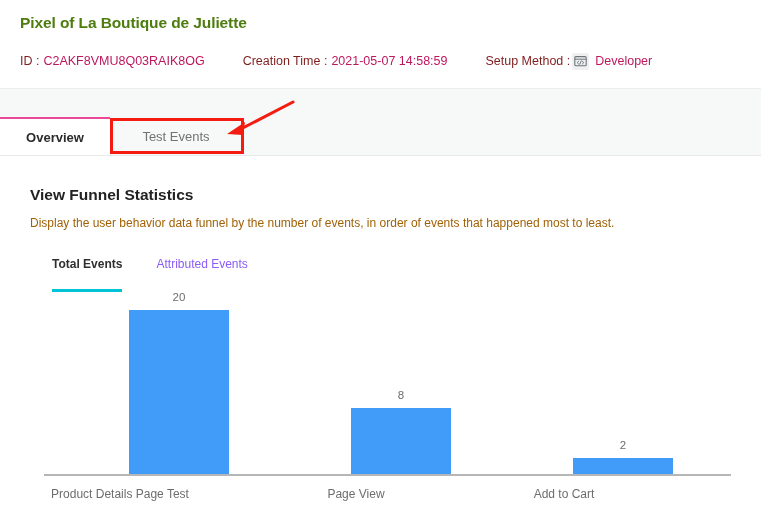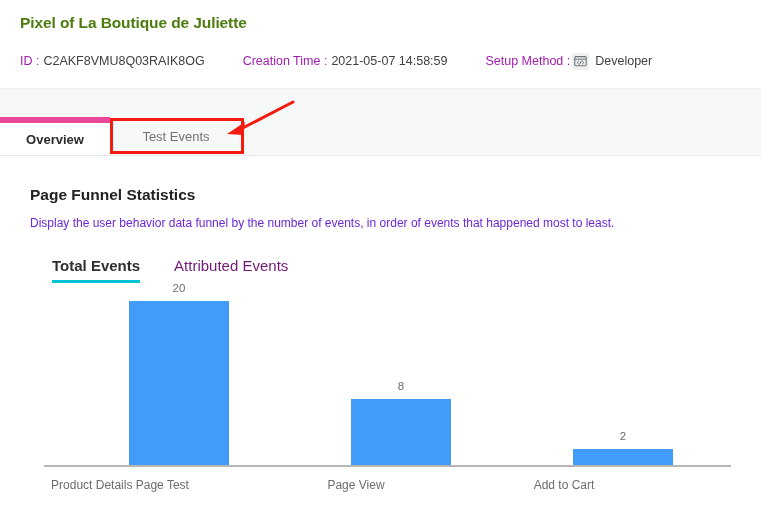--- a/index.html
+++ b/index.html
@@ -55,22 +55,22 @@
 
   .meta-item {
     display: flex;
     align-items: center;
     white-space: nowrap;
   }
 
   .meta-item.id-item     { margin-right: 38px; }
   .meta-item.time-item   { margin-right: 38px; }
 
-  .meta-label { color: #a21caf; }
-  .meta-value { color: #404040; }
+  .meta-label { color: #7f1d1d; }
+  .meta-value { color: #be185d; }
 
   .code-icon {
     display: inline-flex;
     align-items: center;
     justify-content: center;
     width: 17px;
     height: 17px;
     background: #eef0f1;
     border-radius: 2px;
     margin: 0 6px 0 2px;
@@ -106,21 +106,21 @@
     font-size: 13px;
     cursor: pointer;
     user-select: none;
   }
 
   .tab-overview {
     width: 110px;
     background: #ffffff;
     color: #2b2b2b;
     font-weight: 700;
-    border-top: 6px solid #ec4899;
+    border-top: 2px solid #ec4899;
   }
 
   .tab-test-events {
     width: 132px;
     background: transparent;
     color: #737373;
     font-weight: 400;
   }
 
   
@@ -156,57 +156,57 @@
   .section-title {
     font-size: 15.5px;
     font-weight: 700;
     color: #222222;
     line-height: 20px;
   }
 
   .section-desc {
     margin-top: 10px;
     font-size: 12px;
-    color: #6d28d9;
+    color: #a16207;
     line-height: 16px;
   }
 
   
   .subtabs {
     display: flex;
     align-items: flex-end;
     margin-top: 26px;
     padding-left: 22px;
   }
 
   .subtab {
     position: relative;
-    font-size: 15px;
-    padding-bottom: 9px;
+    font-size: 12px;
+    padding-bottom: 21px;
     cursor: pointer;
     user-select: none;
     white-space: nowrap;
   }
 
   .subtab + .subtab { margin-left: 34px; }
 
   .subtab.active {
     color: #2f2f2f;
     font-weight: 700;
   }
   .subtab.active::after {
     content: "";
     position: absolute;
     left: 0; right: 0; bottom: 0;
     height: 3px;
     background: #00c4d6;
   }
 
   .subtab.inactive {
-    color: #701a75;
+    color: #8b5cf6;
     font-weight: 400;
   }
 
   
   .chart-wrap {
     position: relative;
     margin-top: 0;
     width: 701px;
     height: 220px;
   }
@@ -313,21 +313,21 @@
 
   <div class="annot-box"></div>
 
   <svg class="annot-arrow" viewBox="0 0 82 45">
     <line x1="78" y1="4" x2="22" y2="33" stroke="#f41b10" stroke-width="3" stroke-linecap="round"></line>
     <path d="M12 36 L30 24 L28 37 Z" fill="#f41b10"></path>
   </svg>
 
   <div class="content">
 
-    <div class="section-title">Page Funnel Statistics</div>
+    <div class="section-title">View Funnel Statistics</div>
 
     <div class="section-desc">Display the user behavior data funnel by the number of events, in order of events that happened most to least.</div>
 
     <div class="subtabs">
       <div class="subtab active">Total Events</div>
       <div class="subtab inactive">Attributed Events</div>
     </div>
 
     <div class="chart-wrap">
       <div class="chart-plot">

